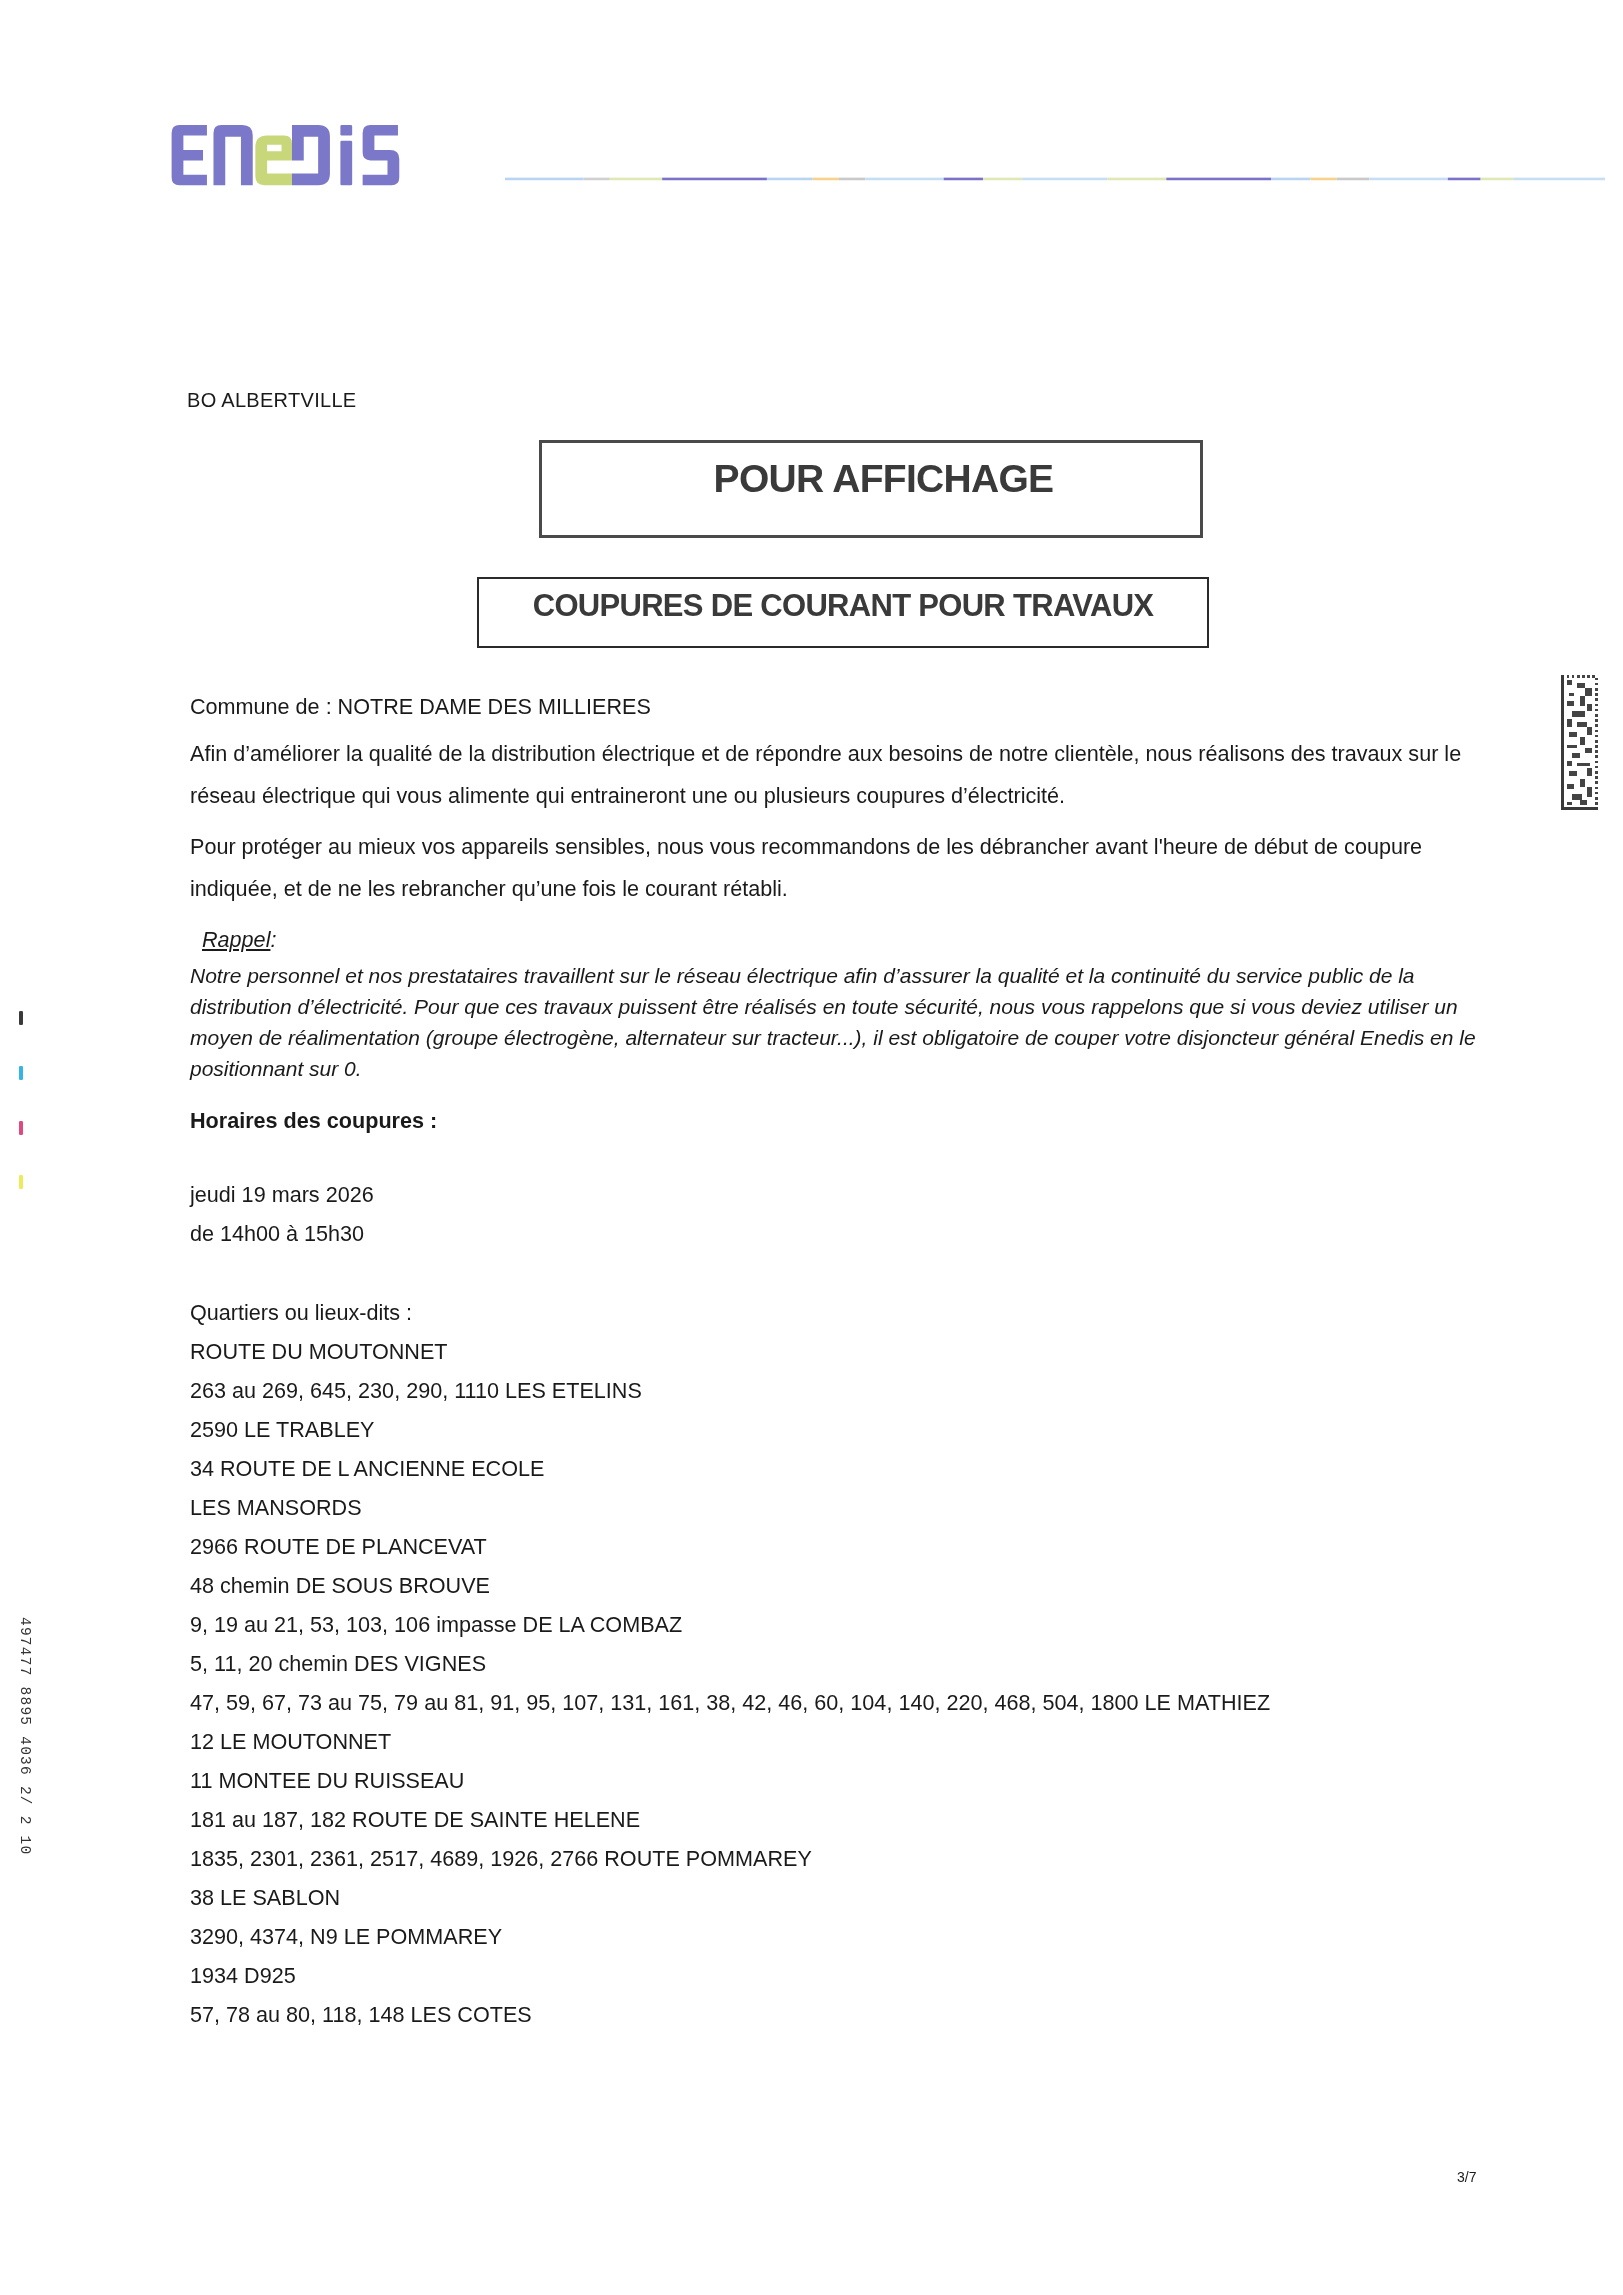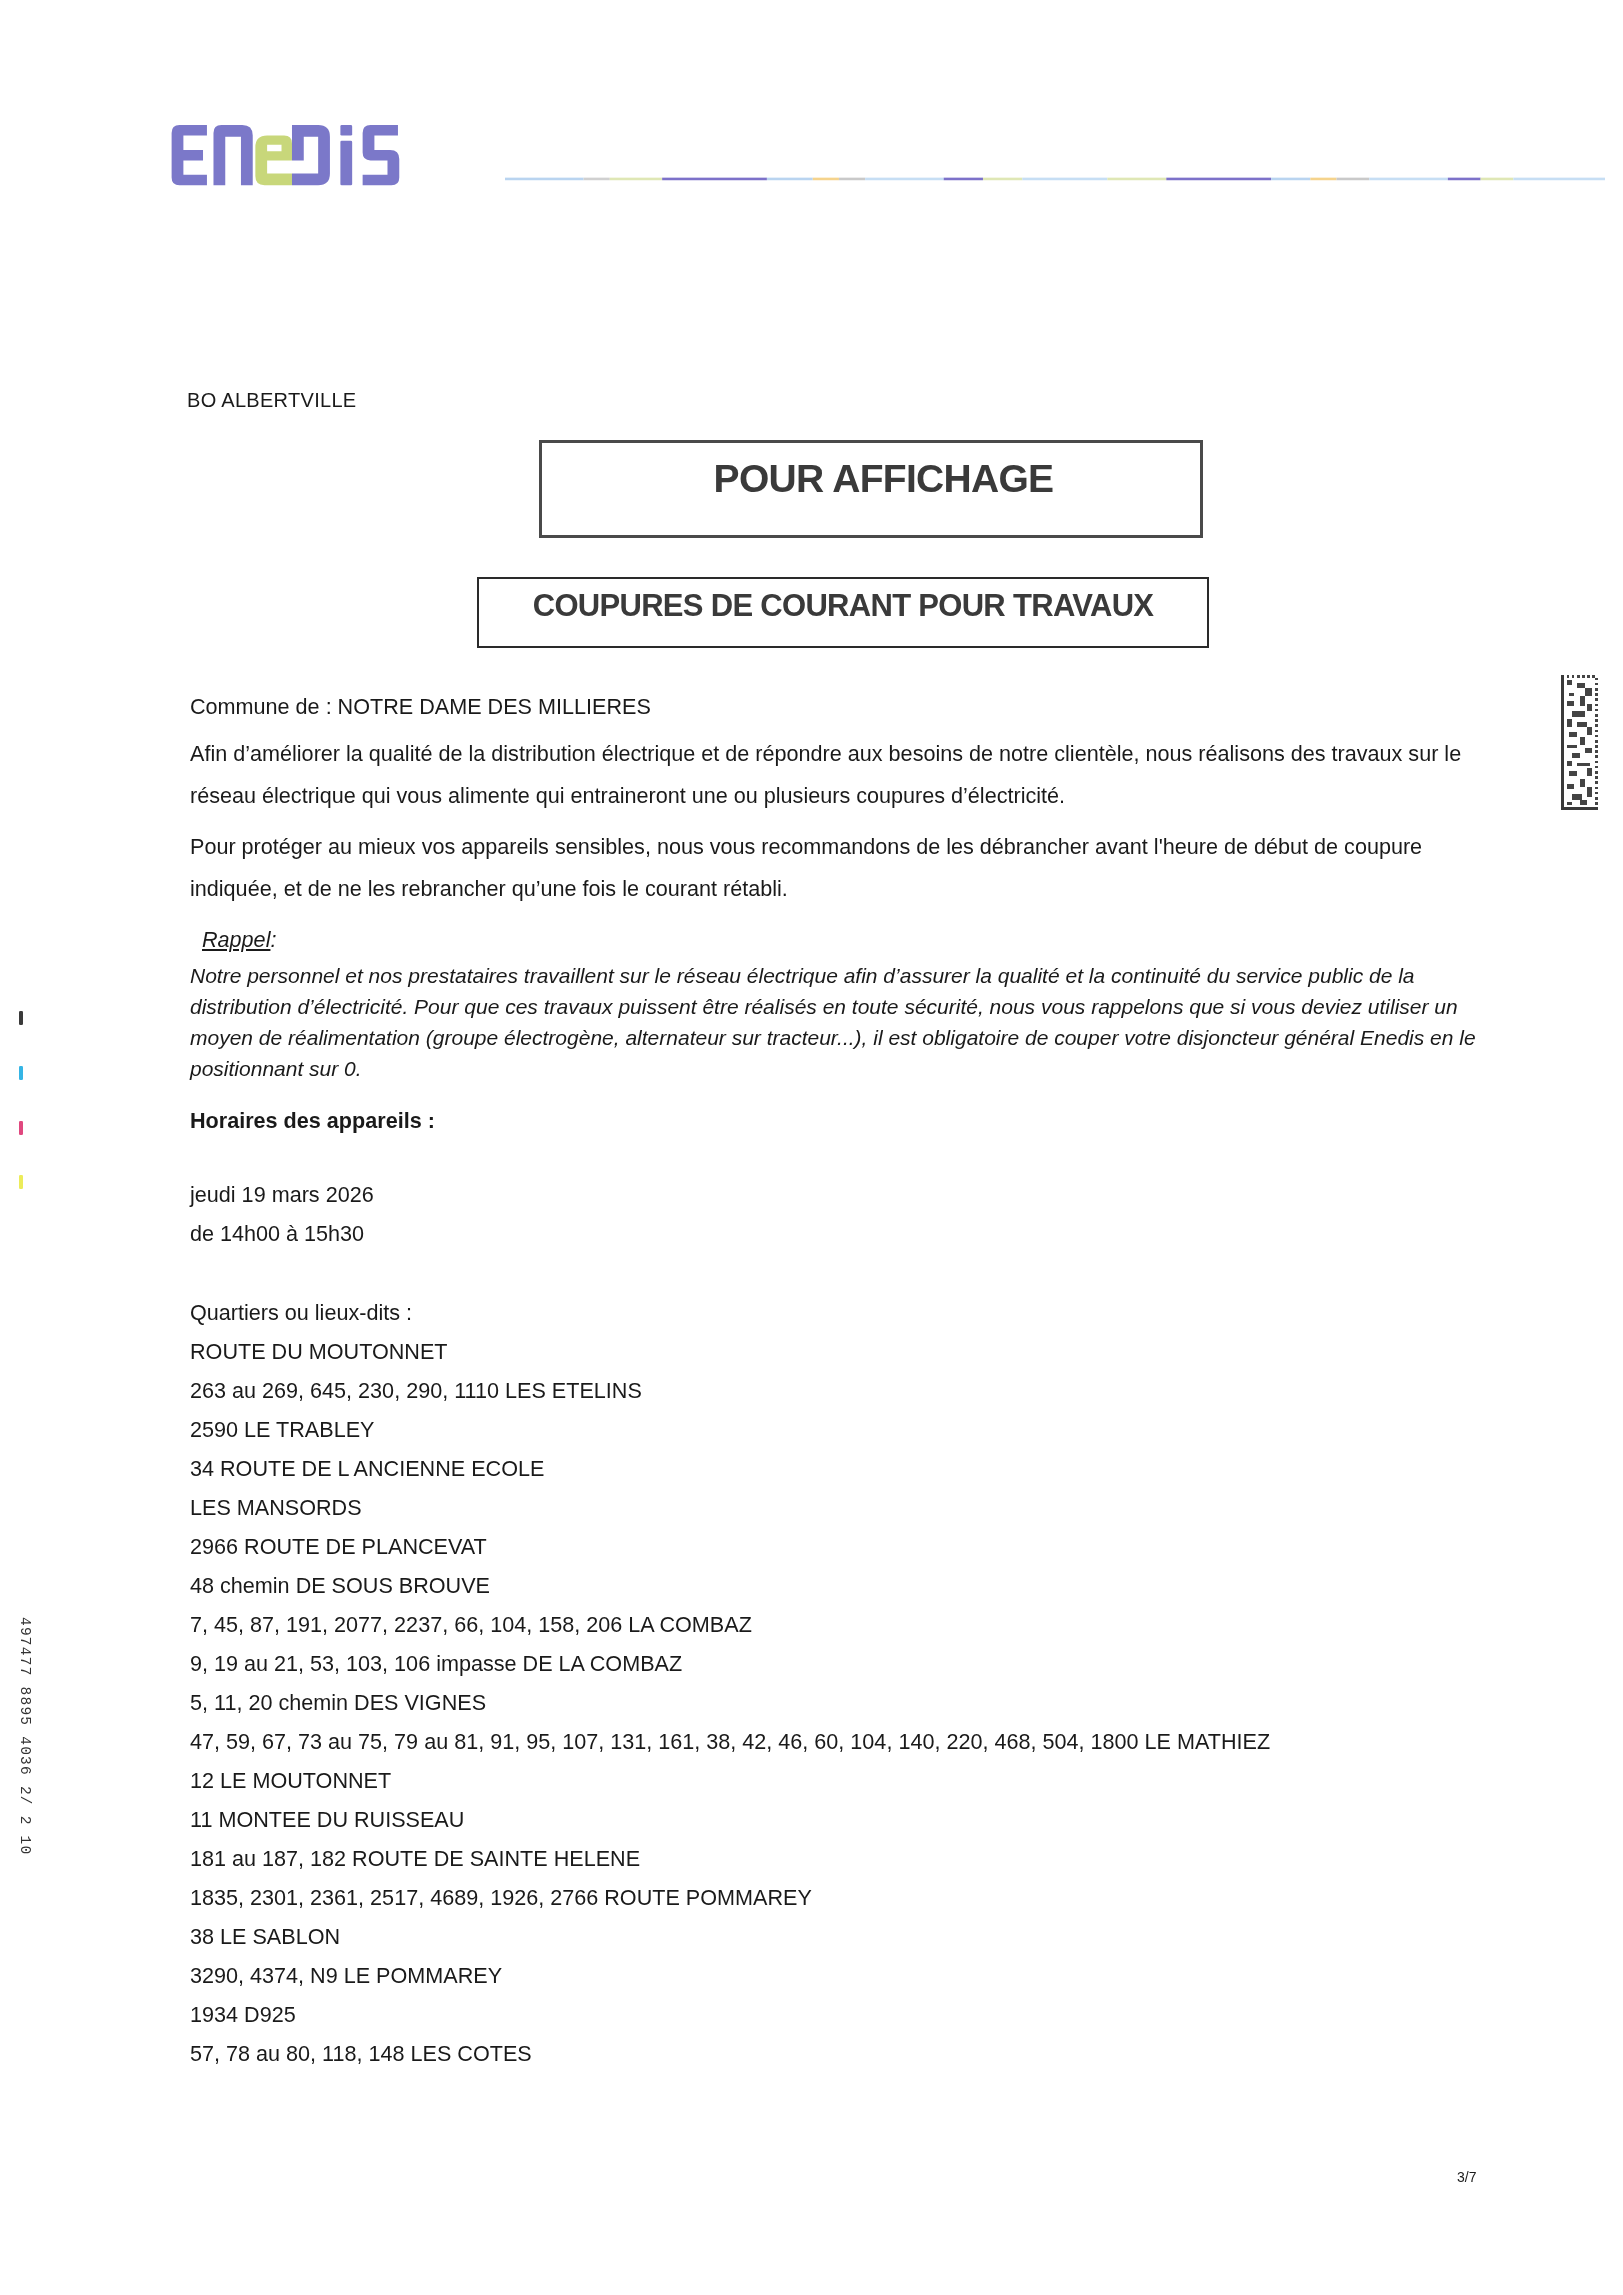--- a/index.html
+++ b/index.html
@@ -102,34 +102,33 @@
   <span>COUPURES DE COURANT POUR TRAVAUX</span>
 </div>
 
 <div class="abs text commune">Commune de : NOTRE DAME DES MILLIERES</div>
 <div class="abs text p1">Afin d’améliorer la qualité de la distribution électrique et de répondre aux besoins de notre clientèle, nous réalisons des travaux sur le réseau électrique qui vous alimente qui entraineront une ou plusieurs coupures d’électricité.</div>
 <div class="abs text p2">Pour protéger au mieux vos appareils sensibles, nous vous recommandons de les débrancher avant l'heure de début de coupure indiquée, et de ne les rebrancher qu’une fois le courant rétabli.</div>
 
 <div class="abs text rappel-label"><span>Rappel</span><span style="text-decoration:none;display:inline-block"> :</span></div>
 <div class="abs text rappel-body">Notre personnel et nos prestataires travaillent sur le réseau électrique afin d’assurer la qualité et la continuité du service public de la distribution d’électricité. Pour que ces travaux puissent être réalisés en toute sécurité, nous vous rappelons que si vous deviez utiliser un moyen de réalimentation (groupe électrogène, alternateur sur tracteur...), il est obligatoire de couper votre disjoncteur général Enedis en le positionnant sur 0.</div>
 
-<div class="abs text horaires">Horaires des appareils :</div>
+<div class="abs text horaires">Horaires des coupures :</div>
 <div class="abs text date">jeudi 19 mars 2026</div>
 <div class="abs text time">de 14h00 à 15h30</div>
 
 <div class="abs text quartiers-label">Quartiers ou lieux-dits :</div>
 <div class="abs text places">
   <div>ROUTE DU MOUTONNET</div>
   <div>263 au 269, 645, 230, 290, 1110 LES ETELINS</div>
   <div>2590 LE TRABLEY</div>
   <div>34 ROUTE DE L ANCIENNE ECOLE</div>
   <div>LES MANSORDS</div>
   <div>2966 ROUTE DE PLANCEVAT</div>
   <div>48 chemin DE SOUS BROUVE</div>
-  <div>7, 45, 87, 191, 2077, 2237, 66, 104, 158, 206 LA COMBAZ</div>
   <div>9, 19 au 21, 53, 103, 106 impasse DE LA COMBAZ</div>
   <div>5, 11, 20 chemin DES VIGNES</div>
   <div>47, 59, 67, 73 au 75, 79 au 81, 91, 95, 107, 131, 161, 38, 42, 46, 60, 104, 140, 220, 468, 504, 1800 LE MATHIEZ</div>
   <div>12 LE MOUTONNET</div>
   <div>11 MONTEE DU RUISSEAU</div>
   <div>181 au 187, 182 ROUTE DE SAINTE HELENE</div>
   <div>1835, 2301, 2361, 2517, 4689, 1926, 2766 ROUTE POMMAREY</div>
   <div>38 LE SABLON</div>
   <div>3290, 4374, N9 LE POMMAREY</div>
   <div>1934 D925</div>

